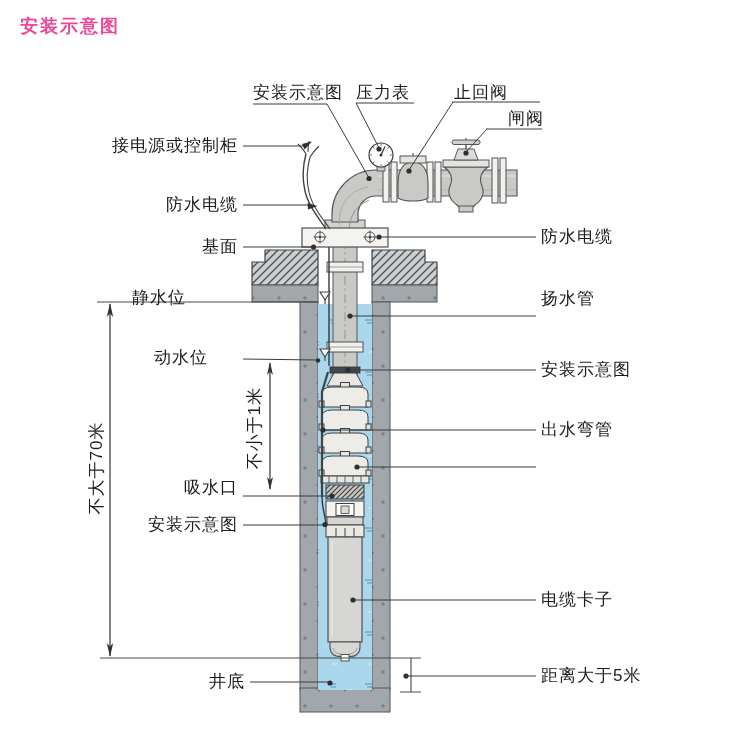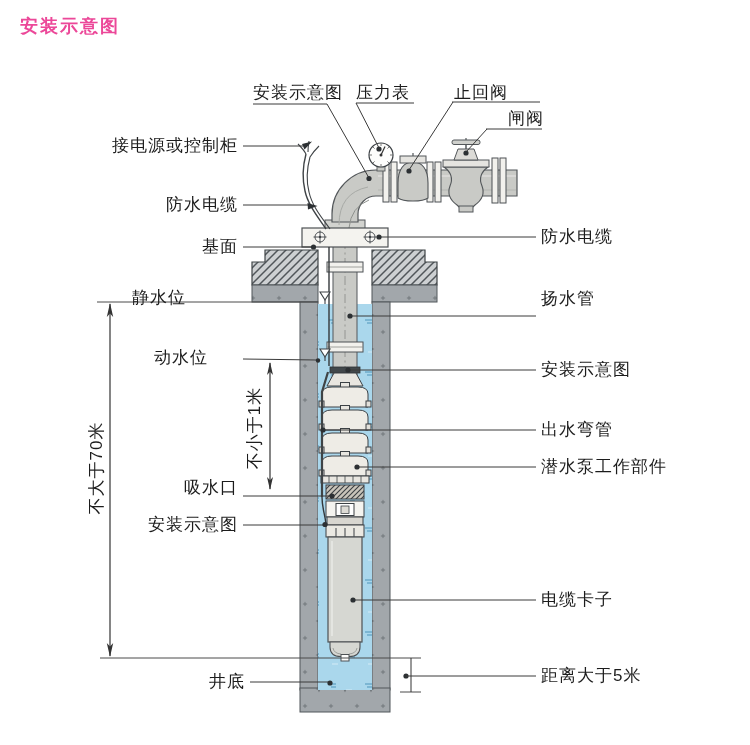--- a/index.html
+++ b/index.html
@@ -269,20 +269,19 @@
   <div class="lbl" style="left:132px;top:288px">静水位</div>
   <div class="lbl right-edge" style="right:542px;top:348px">动水位</div>
   <div class="lbl right-edge" style="right:512px;top:478px">吸水口</div>
   <div class="lbl right-edge" style="right:512px;top:515px">安装示意图</div>
   <div class="lbl right-edge" style="right:505px;top:672px">井底</div>
 
   <div class="lbl" style="left:541px;top:227px">防水电缆</div>
   <div class="lbl" style="left:541px;top:289px">扬水管</div>
   <div class="lbl" style="left:541px;top:360px">安装示意图</div>
   <div class="lbl" style="left:541px;top:420px">出水弯管</div>
-  <div class="lbl" style="left:541px;top:457px">潜水泵工作部件</div>
   <div class="lbl" style="left:541px;top:590px">电缆卡子</div>
   <div class="lbl" style="left:541px;top:666px">距离大于5米</div>
 
   <div class="lbl rot" style="left:97px;top:468px">不大于70米</div>
   <div class="lbl rot" style="left:255px;top:428px">不小于1米</div>
 
 </div>
 
 </body></html>

